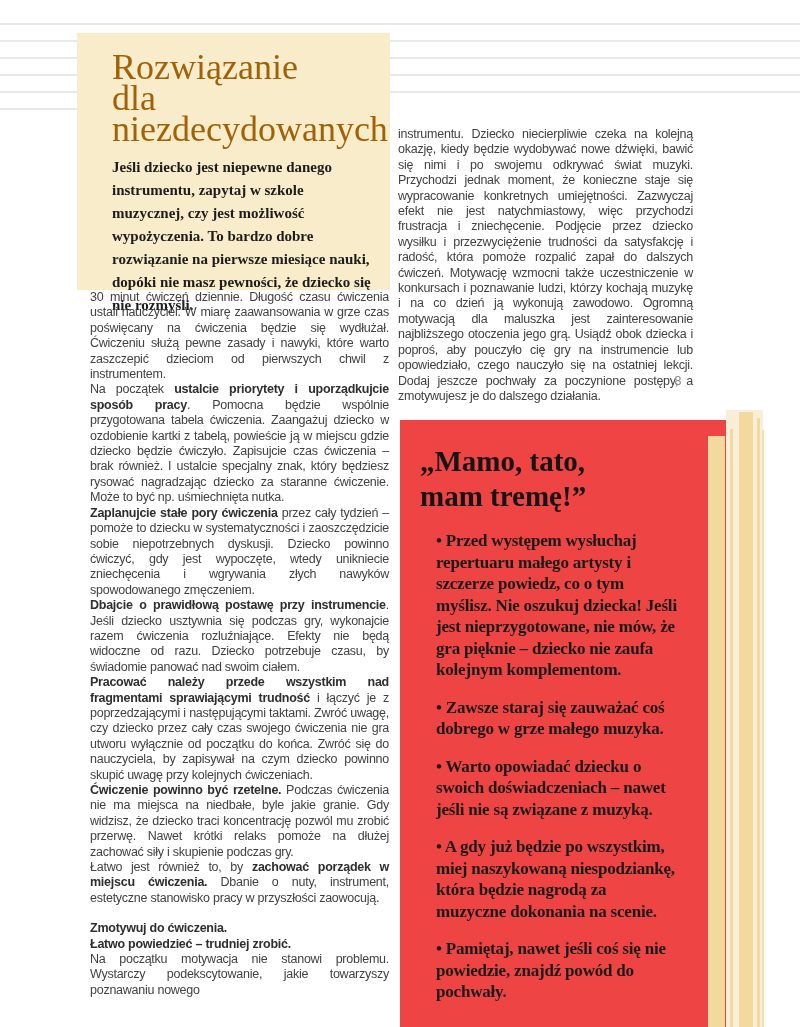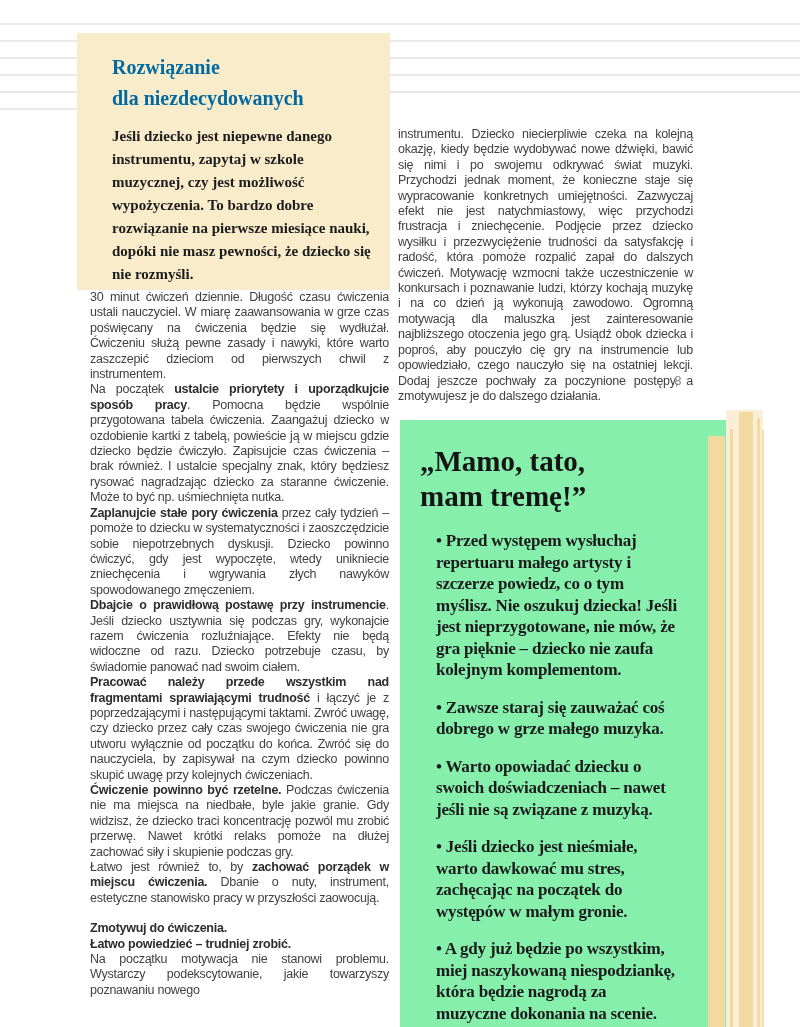--- a/index.html
+++ b/index.html
@@ -18,22 +18,22 @@
   
   .top-box{
     position:absolute;left:77px;top:33px;width:313px;height:257px;
     background:#f9ecca;
     box-sizing:border-box;
     padding:19px 14px 0 35px;
   }
   .top-box h2{
     margin:0 0 11px 0;
     font-family:"Liberation Serif",serif;
-    font-weight:bold;font-size:20px;line-height:31px;
-    color:#0369a1;white-space:pre-line;
+    font-weight:normal;font-size:36px;line-height:31px;
+    color:#a16207;white-space:pre-line;
   }
   .top-box .lead{
     margin:0;
     font-family:"Liberation Serif",serif;
     font-weight:bold;font-size:15px;line-height:23px;
     color:#1c1c1c;
   }
   
   .col{
     position:absolute;
@@ -49,21 +49,21 @@
   .col-right{left:398px;top:127px;width:295px;}
   
   .end-mark{
     position:absolute;left:674px;top:373px;
     font-family:"DejaVu Sans Mono",monospace;
     font-size:13px;color:#8f8f8f;
   }
   
   .bottom-box{
     position:absolute;left:400px;top:420px;width:343px;height:607px;
-    background:#86efac;
+    background:#ef4444;
     box-sizing:border-box;
     padding:24px 48px 0 20px;
   }
   .bottom-box h2{
     margin:0 0 16px 0;
     font-family:"Liberation Serif",serif;
     font-weight:bold;font-size:29px;line-height:35px;
     color:#151515;white-space:pre-line;
   }
   .bottom-box .bullet{
@@ -115,21 +115,20 @@
 </div>
 
 <div class="end-mark">8</div>
 
 <section class="bottom-box">
   <h2>„Mamo, tato,
 mam tremę!”</h2>
   <p class="bullet">• Przed występem wysłuchaj repertuaru małego artysty i szczerze powiedz, co o tym myślisz. Nie oszukuj dziecka! Jeśli jest nieprzygotowane, nie mów, że gra pięknie – dziecko nie zaufa kolejnym komplementom.</p>
   <p class="bullet">• Zawsze staraj się zauważać coś dobrego w grze małego muzyka.</p>
   <p class="bullet">• Warto opowiadać dziecku o swoich doświadczeniach – nawet jeśli nie są związane z muzyką.</p>
-  <p class="bullet">• Jeśli dziecko jest nieśmiałe, warto dawkować mu stres, zachęcając na początek do występów w małym gronie.</p>
   <p class="bullet">• A gdy już będzie po wszystkim, miej naszykowaną niespodziankę, która będzie nagrodą za muzyczne dokonania na scenie.</p>
   <p class="bullet">• Pamiętaj, nawet jeśli coś się nie powiedzie, znajdź powód do pochwały.</p>
 </section>
 
 <div class="sheet sheet-back"></div>
 <div class="sheet sheet-s1"></div>
 <div class="sheet sheet-s2"></div>
 <div class="sheet sheet-s3"></div>
 <div class="sheet sheet-s4"></div>
 <div class="sheet sheet-s5"></div>

